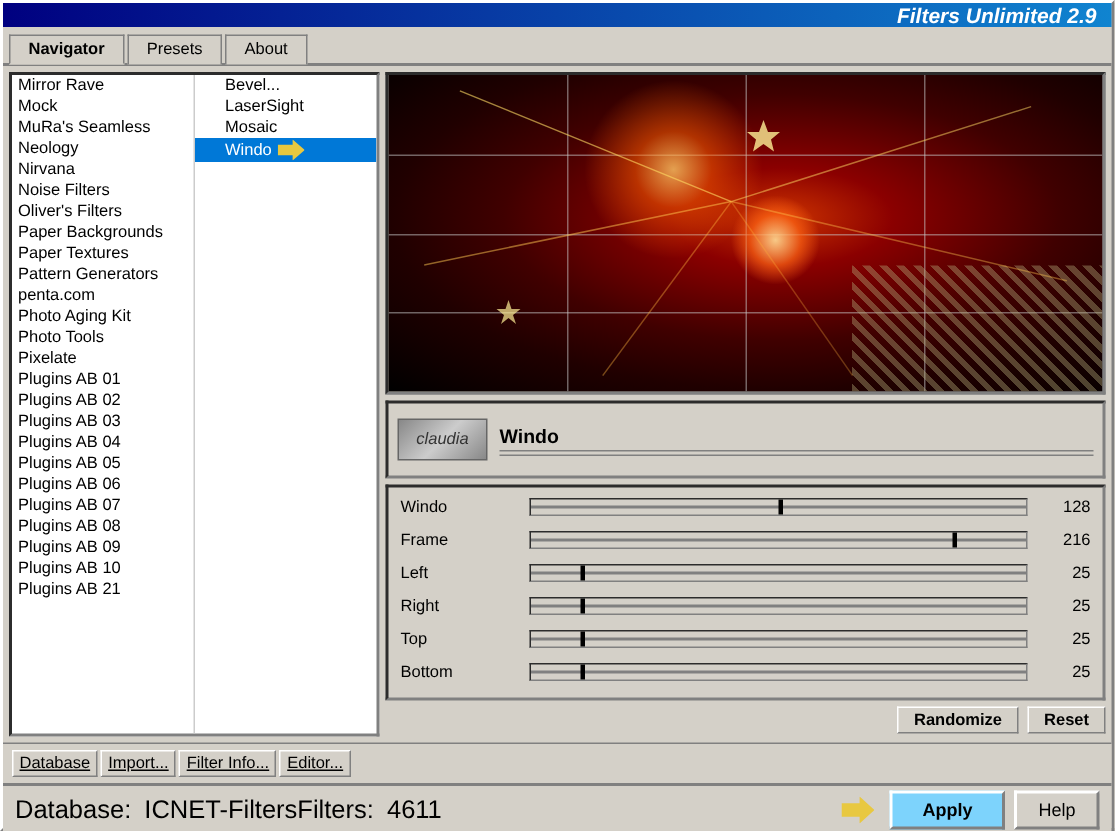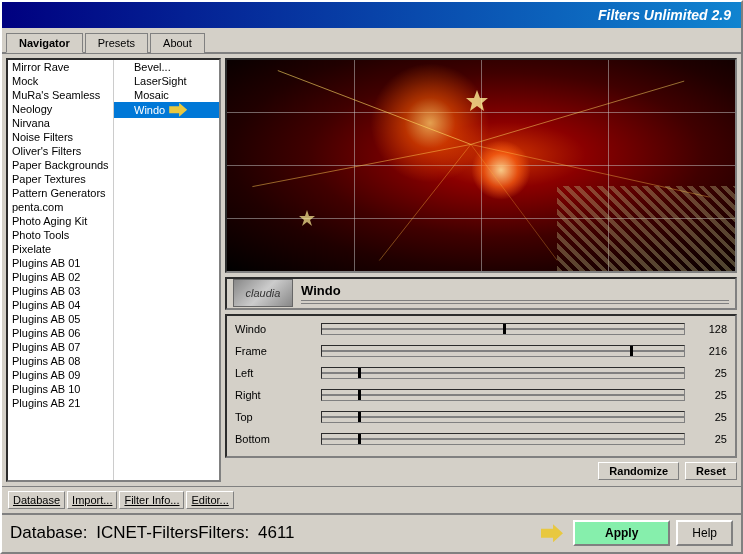--- a/index.html
+++ b/index.html
@@ -65,21 +65,21 @@
     }
 
     .main-content {
       display: flex;
       flex: 1;
       padding: 4px;
       gap: 4px;
     }
 
     .left-panel {
-      width: 215px;
+      width: 247px;
       display: flex;
       flex-direction: column;
       border: 2px inset #808080;
       background: #fff;
       position: relative;
     }
 
     .list-container {
       flex: 1;
       overflow-y: auto;
@@ -137,21 +137,21 @@
       background: radial-gradient(ellipse, rgba(255,200,100,0.8) 0%, rgba(255,100,0,0.5) 30%, transparent 70%);
       transform: translate(-50%, -50%);
     }
 
     .filter-info-bar {
       display: flex;
       align-items: center;
       background: #d4d0c8;
       border: 2px inset #808080;
       padding: 2px 6px;
-      height: 33px;
+      height: 52px;
       gap: 8px;
     }
 
     .filter-logo {
       width: 60px;
       height: 28px;
       background: linear-gradient(135deg, #888 0%, #ccc 50%, #888 100%);
       border: 1px solid #666;
       display: flex;
       align-items: center;
@@ -271,27 +271,27 @@
     }
 
     .action-btns {
       margin-left: auto;
       display: flex;
       gap: 6px;
       align-items: center;
     }
 
     .btn-apply {
-      background: #86efac;
+      background: #7dd3fc;
       border: 2px solid;
       border-top-color: #fff;
       border-left-color: #fff;
       border-right-color: #808080;
       border-bottom-color: #808080;
-      padding: 4px 30px;
+      padding: 4px 20px;
       cursor: pointer;
       font-size: 12px;
       font-weight: bold;
       position: relative;
     }
 
     .btn-normal {
       background: #d4d0c8;
       border: 2px solid;
       border-top-color: #fff;

